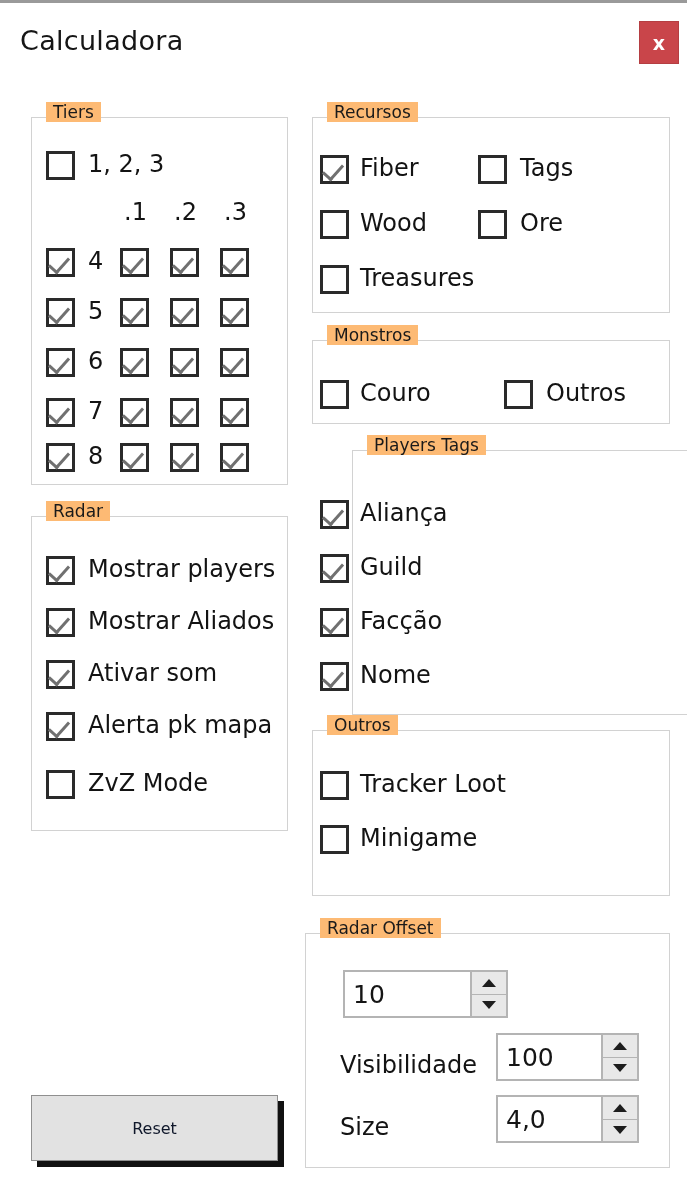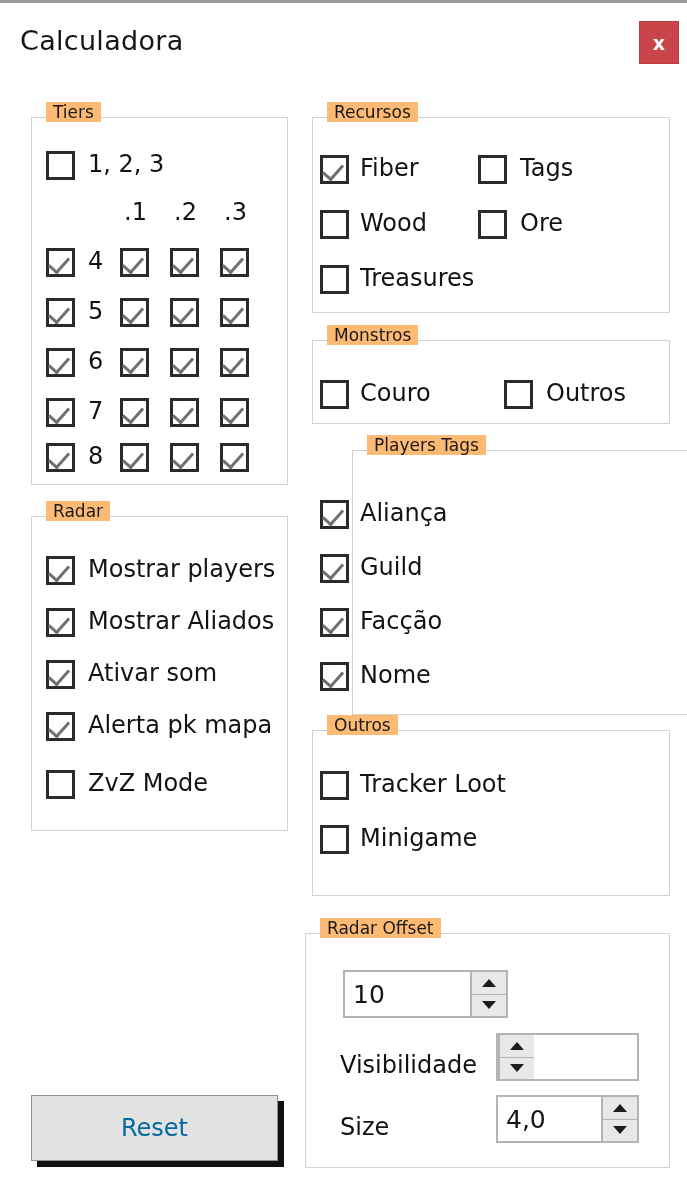--- a/index.html
+++ b/index.html
@@ -174,22 +174,22 @@
   }
   .reset-btn {
     position: absolute;
     left: 31px;
     top: 1092px;
     width: 247px;
     height: 66px;
     background: #e2e2e2;
     border: 1px solid #8f8f8f;
     box-sizing: border-box;
-    font-size: 24px;
-    color: #0369a1;
+    font-size: 16px;
+    color: #0f172a;
     display: flex;
     align-items: center;
     justify-content: center;
     cursor: pointer;
     font-family: "DejaVu Sans", sans-serif;
   }
 </style>
 </head>
 <body>
 
@@ -327,20 +327,21 @@
         </div>
       <div class="dn">
           <span class="arrow-dn"></span>
         </div>
     </div>
   </div>
 
 
   <div class="plain-label" style="left:340px; top:1048px;">Visibilidade</div>
   <div class="spin" style="left:496px; top:1030px; width:143px;">
+    <div class="val">100</div>
     <div class="btns">
       <div class="up">
           <span class="arrow-up"></span>
         </div>
       <div class="dn">
           <span class="arrow-dn"></span>
         </div>
     </div>
   </div>
 

